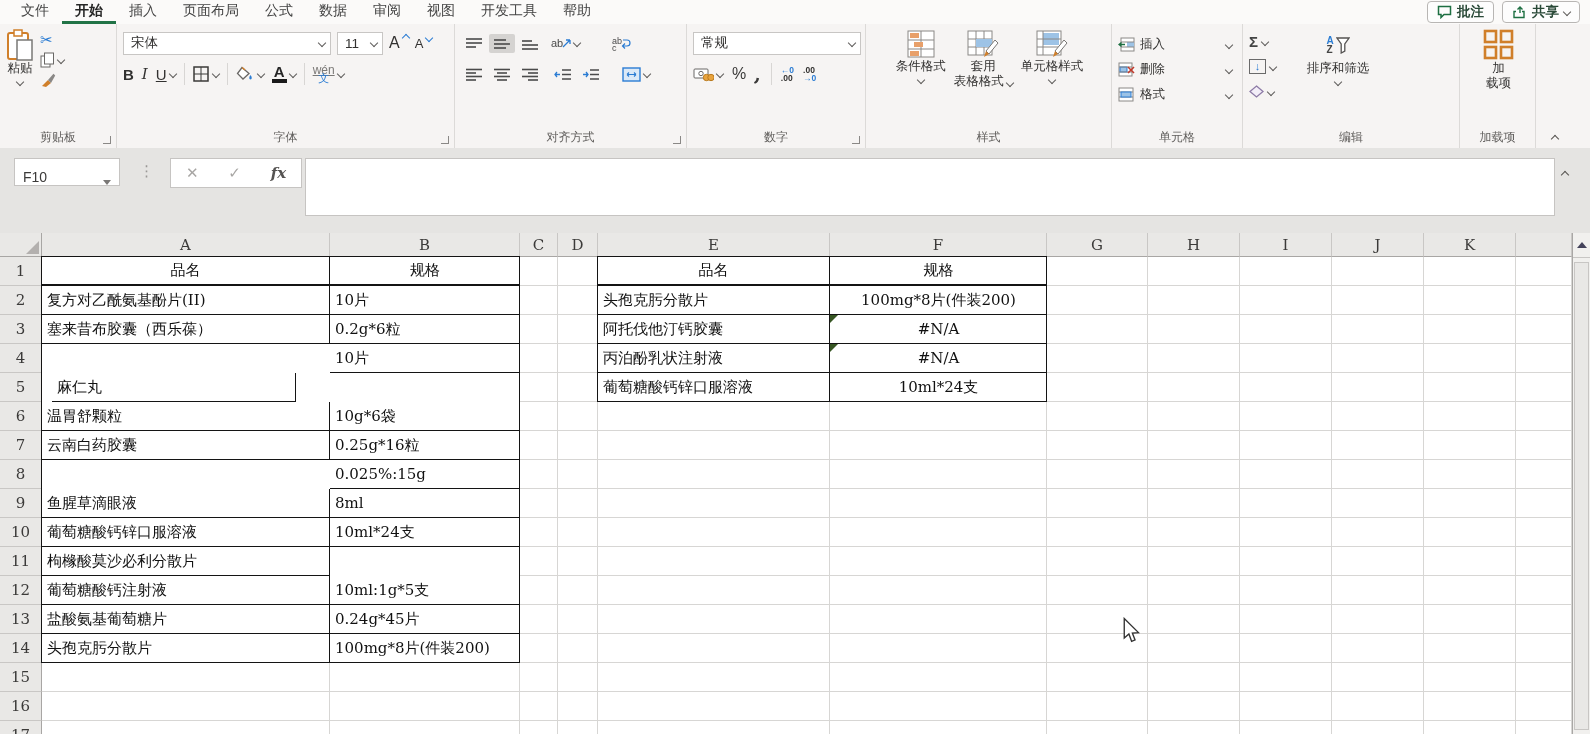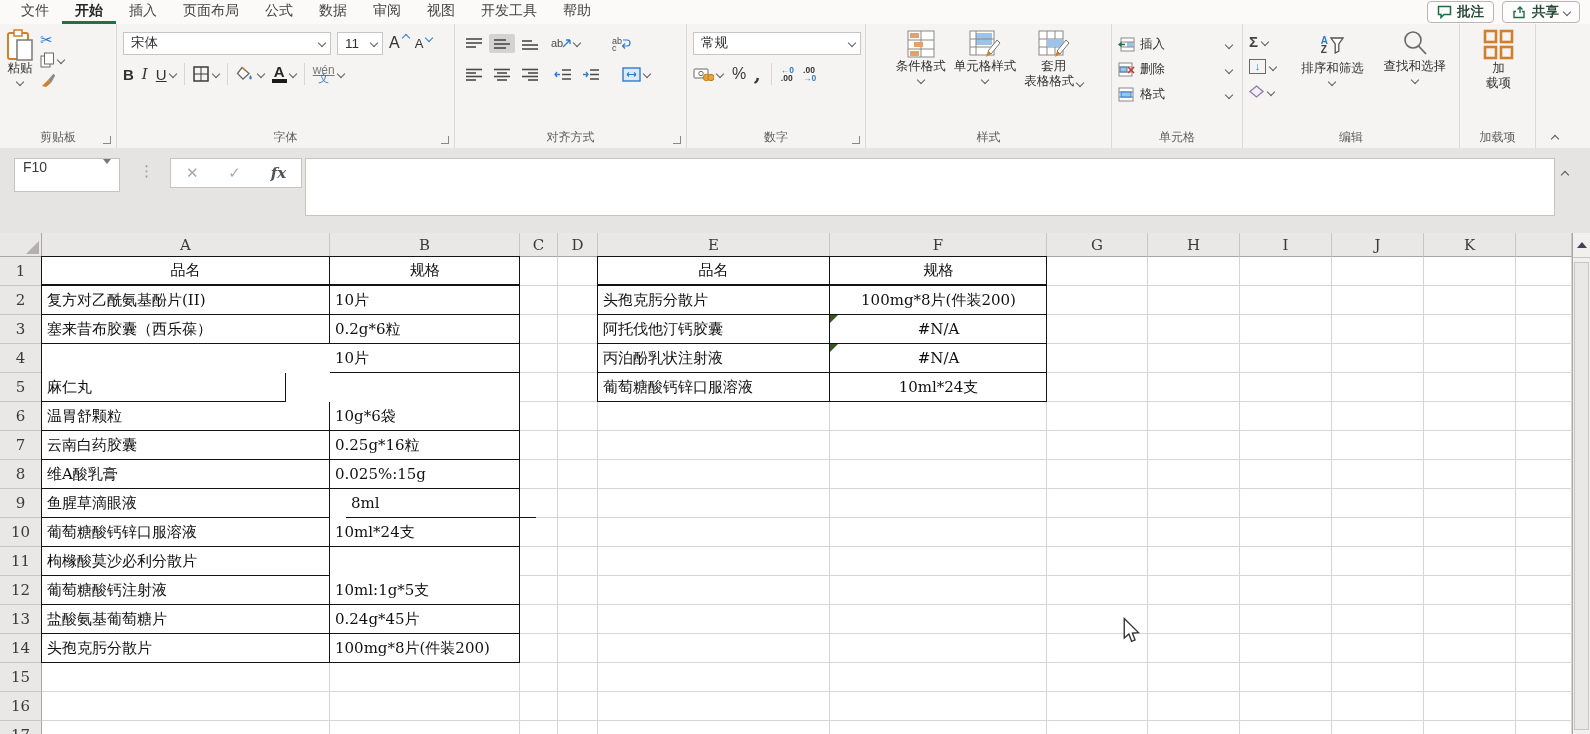--- a/index.html
+++ b/index.html
@@ -52,22 +52,22 @@
            font-size:11px;line-height:12px;text-align:center;font-weight:bold;}
   .minirow{display:flex;align-items:center;gap:4px;height:21px;}
   .azcol{display:flex;flex-direction:column;line-height:9px;font-size:10px;font-weight:bold;}
   .azcol .a{color:#2b7cd3;} .azcol .z{color:#444;}
   .cells-row{display:flex;align-items:center;gap:5px;height:25px;font-size:12.5px;color:#323130;}
   .cells-row .chv{margin-left:auto;margin-right:6px;}
   #ribbon-collapse{position:absolute;left:1552px;top:112px;}
 
   
   #fxbar{position:absolute;left:0;top:148px;width:100%;height:80px;background:#e5e4e2;border-bottom:1px solid #cfcdcb;}
-  #namebox{position:absolute;left:14px;top:10px;width:106px;height:34px;background:#fff;border:1px solid #c6c4c2;
-           display:flex;align-items:flex-start;justify-content:space-between;padding:0 8px;box-sizing:border-box;
+  #namebox{position:absolute;left:14px;top:10px;width:106px;height:28px;background:#fff;border:1px solid #c6c4c2;
+           display:flex;align-items:flex-end;justify-content:space-between;padding:0 8px;box-sizing:border-box;
            font-size:14px;color:#3b3a39;}
   #namebox .tri{width:0;height:0;border-left:4px solid transparent;border-right:4px solid transparent;border-top:5px solid #7a7876;}
   #fxdots{position:absolute;left:139px;top:14px;color:#9a9896;font-size:15px;letter-spacing:0;}
   #fxbtns{position:absolute;left:170px;top:10px;width:132px;height:30px;background:#fff;border:1px solid #c6c4c2;
           box-sizing:border-box;display:flex;align-items:center;justify-content:space-around;}
   .fx-x,.fx-ok{color:#a8a6a4;font-size:15px;}
   .fx-fx{font-family:"DejaVu Serif",serif;font-style:italic;font-weight:bold;color:#555352;font-size:15px;}
   #fxinput{position:absolute;left:305px;top:10px;width:1250px;height:58px;background:#fff;border:1px solid #c6c4c2;
            box-sizing:border-box;font-size:14px;color:#222;padding:3px 6px;}
   #fxbar-expand{position:absolute;left:1562px;top:24px;}
@@ -380,47 +380,47 @@
             <rect x="4" y="4" width="9" height="5" fill="#e8a06a"></rect>
             <rect x="8" y="13" width="9" height="5" fill="#e8a06a"></rect>
             <rect x="4" y="22" width="9" height="5" fill="#e8a06a"></rect>
           </svg>
         <span>条件格式</span>
         <span class="chv"></span>
       </div>
       <div class="bigbtn">
         <svg width="34" height="30">
             <rect x="2" y="2" width="24" height="24" fill="#fff" stroke="#8a8886"></rect>
-            <rect x="8" y="4" width="16" height="12" fill="#9dc3e6"></rect>
-            <line x1="2" y1="10" x2="26" y2="10" stroke="#8a8886"></line>
-            <line x1="2" y1="18" x2="26" y2="18" stroke="#8a8886"></line>
-            <line x1="8" y1="2" x2="8" y2="26" stroke="#8a8886"></line>
-            <path d="M20 22 L29 11 L32 14 L23 25 Z" fill="#fff" stroke="#7a7876"></path>
-            <path d="M20 22 L23 25 L18 28 Z" fill="#d07f2a"></path>
-          </svg>
-        <span>单元格样式</span>
-        <span class="chv"></span>
-      </div>
-      <div class="bigbtn">
-        <svg width="34" height="30">
-            <rect x="2" y="2" width="24" height="24" fill="#fff" stroke="#8a8886"></rect>
             <line x1="2" y1="10" x2="26" y2="10" stroke="#8a8886"></line>
             <line x1="2" y1="18" x2="26" y2="18" stroke="#8a8886"></line>
             <line x1="10" y1="2" x2="10" y2="26" stroke="#8a8886"></line>
             <line x1="18" y1="2" x2="18" y2="26" stroke="#8a8886"></line>
             <rect x="10" y="10" width="8" height="8" fill="#9dc3e6"></rect>
             <rect x="18" y="10" width="8" height="8" fill="#9dc3e6"></rect>
             <path d="M20 22 L29 11 L32 14 L23 25 Z" fill="#fff" stroke="#7a7876"></path>
             <path d="M20 22 L23 25 L18 28 Z" fill="#d07f2a"></path>
           </svg>
         <span>套用</span>
         <span style="display:flex;align-items:center;gap:3px">
             <span>表格格式</span>
             <span class="chv"></span>
           </span>
+      </div>
+      <div class="bigbtn">
+        <svg width="34" height="30">
+            <rect x="2" y="2" width="24" height="24" fill="#fff" stroke="#8a8886"></rect>
+            <rect x="8" y="4" width="16" height="12" fill="#9dc3e6"></rect>
+            <line x1="2" y1="10" x2="26" y2="10" stroke="#8a8886"></line>
+            <line x1="2" y1="18" x2="26" y2="18" stroke="#8a8886"></line>
+            <line x1="8" y1="2" x2="8" y2="26" stroke="#8a8886"></line>
+            <path d="M20 22 L29 11 L32 14 L23 25 Z" fill="#fff" stroke="#7a7876"></path>
+            <path d="M20 22 L23 25 L18 28 Z" fill="#d07f2a"></path>
+          </svg>
+        <span>单元格样式</span>
+        <span class="chv"></span>
       </div>
       <div class="grp-label">样式</div>
     </div>
 
     <div class="grp" style="width:131px;padding-top:8px">
       <div class="cells-row">
         <svg width="17" height="15">
             <rect x="3" y="1" width="13" height="13" fill="#fff" stroke="#8a8886"></rect>
             <rect x="9" y="5" width="7" height="5" fill="#9dc3e6"></rect>
             <line x1="3" y1="5" x2="16" y2="5" stroke="#8a8886"></line>
@@ -475,28 +475,20 @@
         <span style="display:flex;align-items:center;gap:2px;height:32px">
           <span class="azcol">
               <span class="a">A</span>
               <span class="z">Z</span>
             </span>
           <svg width="14" height="17">
               <path d="M1 1 H13 L8.8 7 V14 L5.2 16 V7 Z" fill="#fff" stroke="#555352" stroke-width="1.3"></path>
             </svg>
         </span>
         <span>排序和筛选</span>
-        <span class="chv"></span>
-      </div>
-      <div class="bigbtn" style="width:86px">
-        <svg width="28" height="30">
-            <circle cx="12" cy="11" r="8" fill="none" stroke="#6a6866" stroke-width="1.6"></circle>
-            <line x1="17.5" y1="17" x2="25" y2="25" stroke="#6a6866" stroke-width="1.8"></line>
-          </svg>
-        <span>查找和选择</span>
         <span class="chv"></span>
       </div>
       <div class="grp-label">编辑</div>
     </div>
 
     <div class="grp" style="width:76px;display:flex;justify-content:center">
       <div class="bigbtn">
         <svg width="32" height="32">
             <g fill="none" stroke="#d07f2a" stroke-width="2.6">
               <rect x="2" y="2" width="11" height="11"></rect>
@@ -768,29 +760,28 @@
         <div class="cell" style="left: 1424px; top: 493px; width: 92px; height: 29px;"></div>
         <div class="cell" style="left: 1516px; top: 493px; width: 56px; height: 29px;"></div>
         <div class="tbl" style="left: 41px; top: 28px; width: 479px; height: 407px;">
           <div class="tcell c bR hB" style="left: 0px; top: 0px; width: 288px; height: 29px;">品名</div>
           <div class="tcell c hB" style="left: 288px; top: 0px; width: 190px; height: 29px;">规格</div>
           <div class="tcell bR bB" style="left: 0px; top: 29px; width: 288px; height: 29px;">复方对乙酰氨基酚片(II)</div>
           <div class="tcell bB" style="left: 288px; top: 29px; width: 190px; height: 29px;">10片</div>
           <div class="tcell bR bB" style="left: 0px; top: 58px; width: 288px; height: 29px;">塞来昔布胶囊（西乐葆）</div>
           <div class="tcell bB" style="left: 288px; top: 58px; width: 190px; height: 29px;">0.2g*6粒</div>
           <div class="tcell bB" style="left: 288px; top: 87px; width: 190px; height: 29px;">10片</div>
-          <div class="tcell bR bB" style="left: 0px; top: 116px; width: 244px; height: 29px;">麻仁丸</div>
+          <div class="tcell bR bB" style="left: 10px; top: 116px; width: 244px; height: 29px;">麻仁丸</div>
           <div class="tcell bR bB" style="left: 0px; top: 145px; width: 288px; height: 29px;">温胃舒颗粒</div>
           <div class="tcell bB" style="left: 288px; top: 145px; width: 190px; height: 29px;">10g*6袋</div>
           <div class="tcell bR bB" style="left: 0px; top: 174px; width: 288px; height: 29px;">云南白药胶囊</div>
           <div class="tcell bB" style="left: 288px; top: 174px; width: 190px; height: 29px;">0.25g*16粒</div>
-          <div class="tcell bR bB" style="left: 0px; top: 203px; width: 288px; height: 29px;">维A酸乳膏</div>
           <div class="tcell bB" style="left: 288px; top: 203px; width: 190px; height: 29px;">0.025%:15g</div>
           <div class="tcell bR bB" style="left: 0px; top: 232px; width: 288px; height: 29px;">鱼腥草滴眼液</div>
-          <div class="tcell bB" style="left: 288px; top: 232px; width: 190px; height: 29px; margin-left: 16px;">8ml</div>
+          <div class="tcell bB" style="left: 288px; top: 232px; width: 190px; height: 29px;">8ml</div>
           <div class="tcell bR bB" style="left: 0px; top: 261px; width: 288px; height: 29px;">葡萄糖酸钙锌口服溶液</div>
           <div class="tcell bB" style="left: 288px; top: 261px; width: 190px; height: 29px;">10ml*24支</div>
           <div class="tcell bR bB" style="left: 0px; top: 290px; width: 288px; height: 29px;">枸橼酸莫沙必利分散片</div>
           <div class="tcell bR bB" style="left: 0px; top: 319px; width: 288px; height: 29px;">葡萄糖酸钙注射液</div>
           <div class="tcell bB" style="left: 288px; top: 319px; width: 190px; height: 29px;">10ml:1g*5支</div>
           <div class="tcell bR bB" style="left: 0px; top: 348px; width: 288px; height: 29px;">盐酸氨基葡萄糖片</div>
           <div class="tcell bB" style="left: 288px; top: 348px; width: 190px; height: 29px;">0.24g*45片</div>
           <div class="tcell bR" style="left: 0px; top: 377px; width: 288px; height: 29px;">头孢克肟分散片</div>
           <div class="tcell" style="left: 288px; top: 377px; width: 190px; height: 29px;">100mg*8片(件装200)</div>
         </div>

